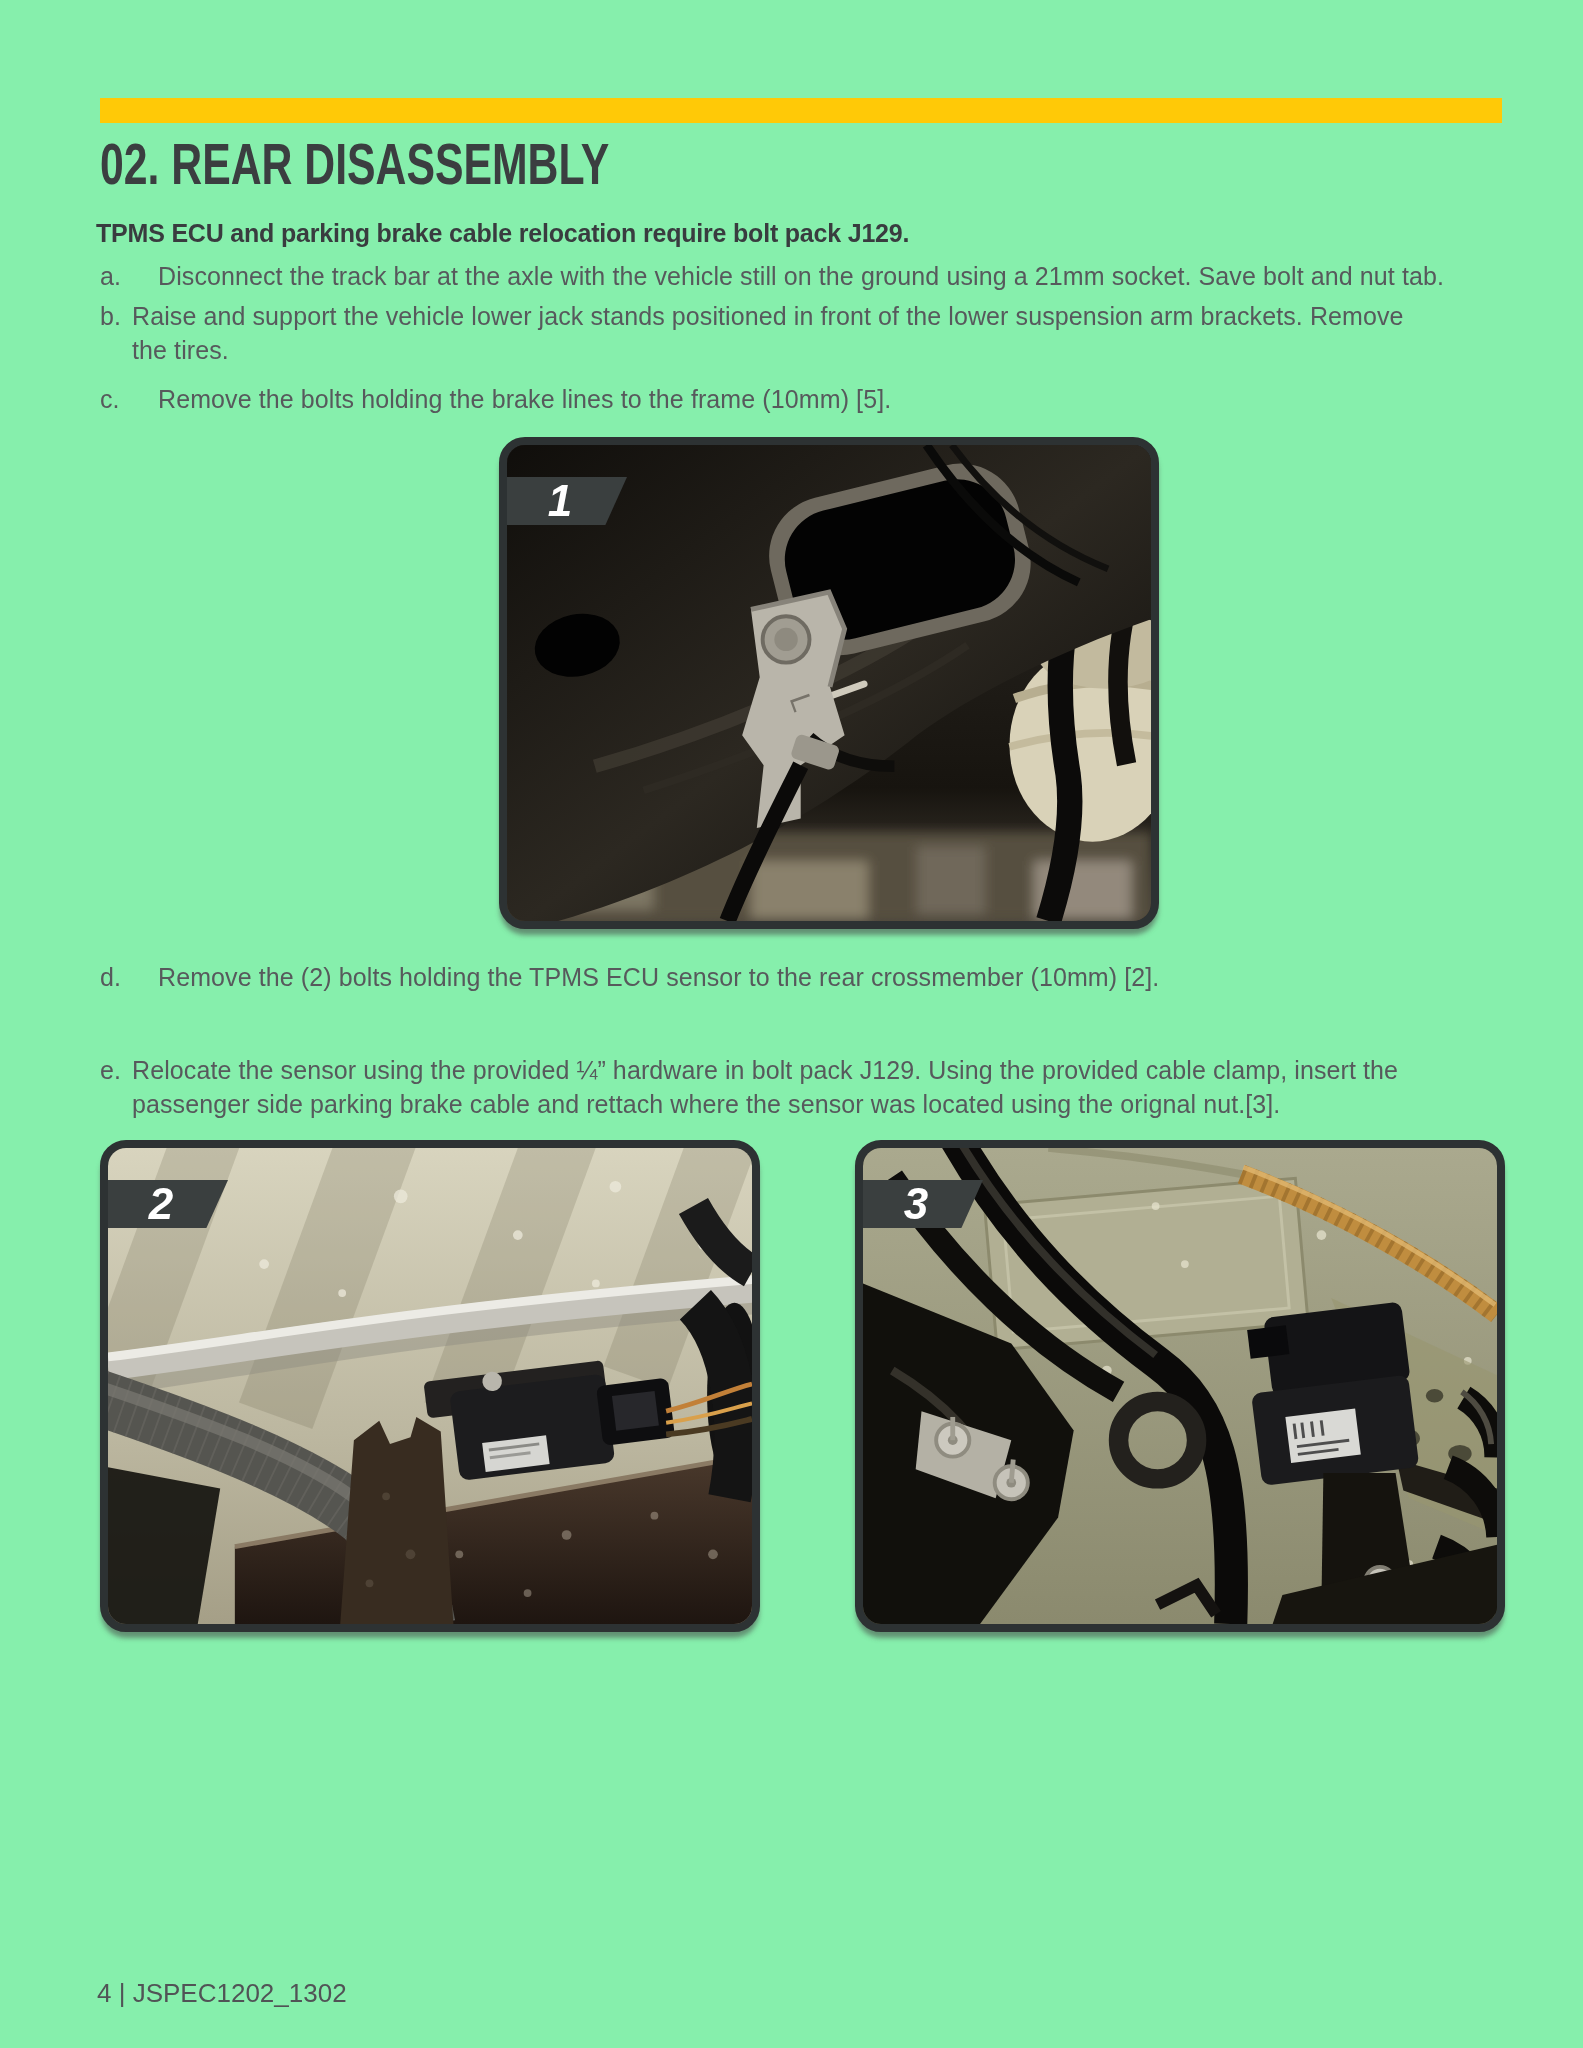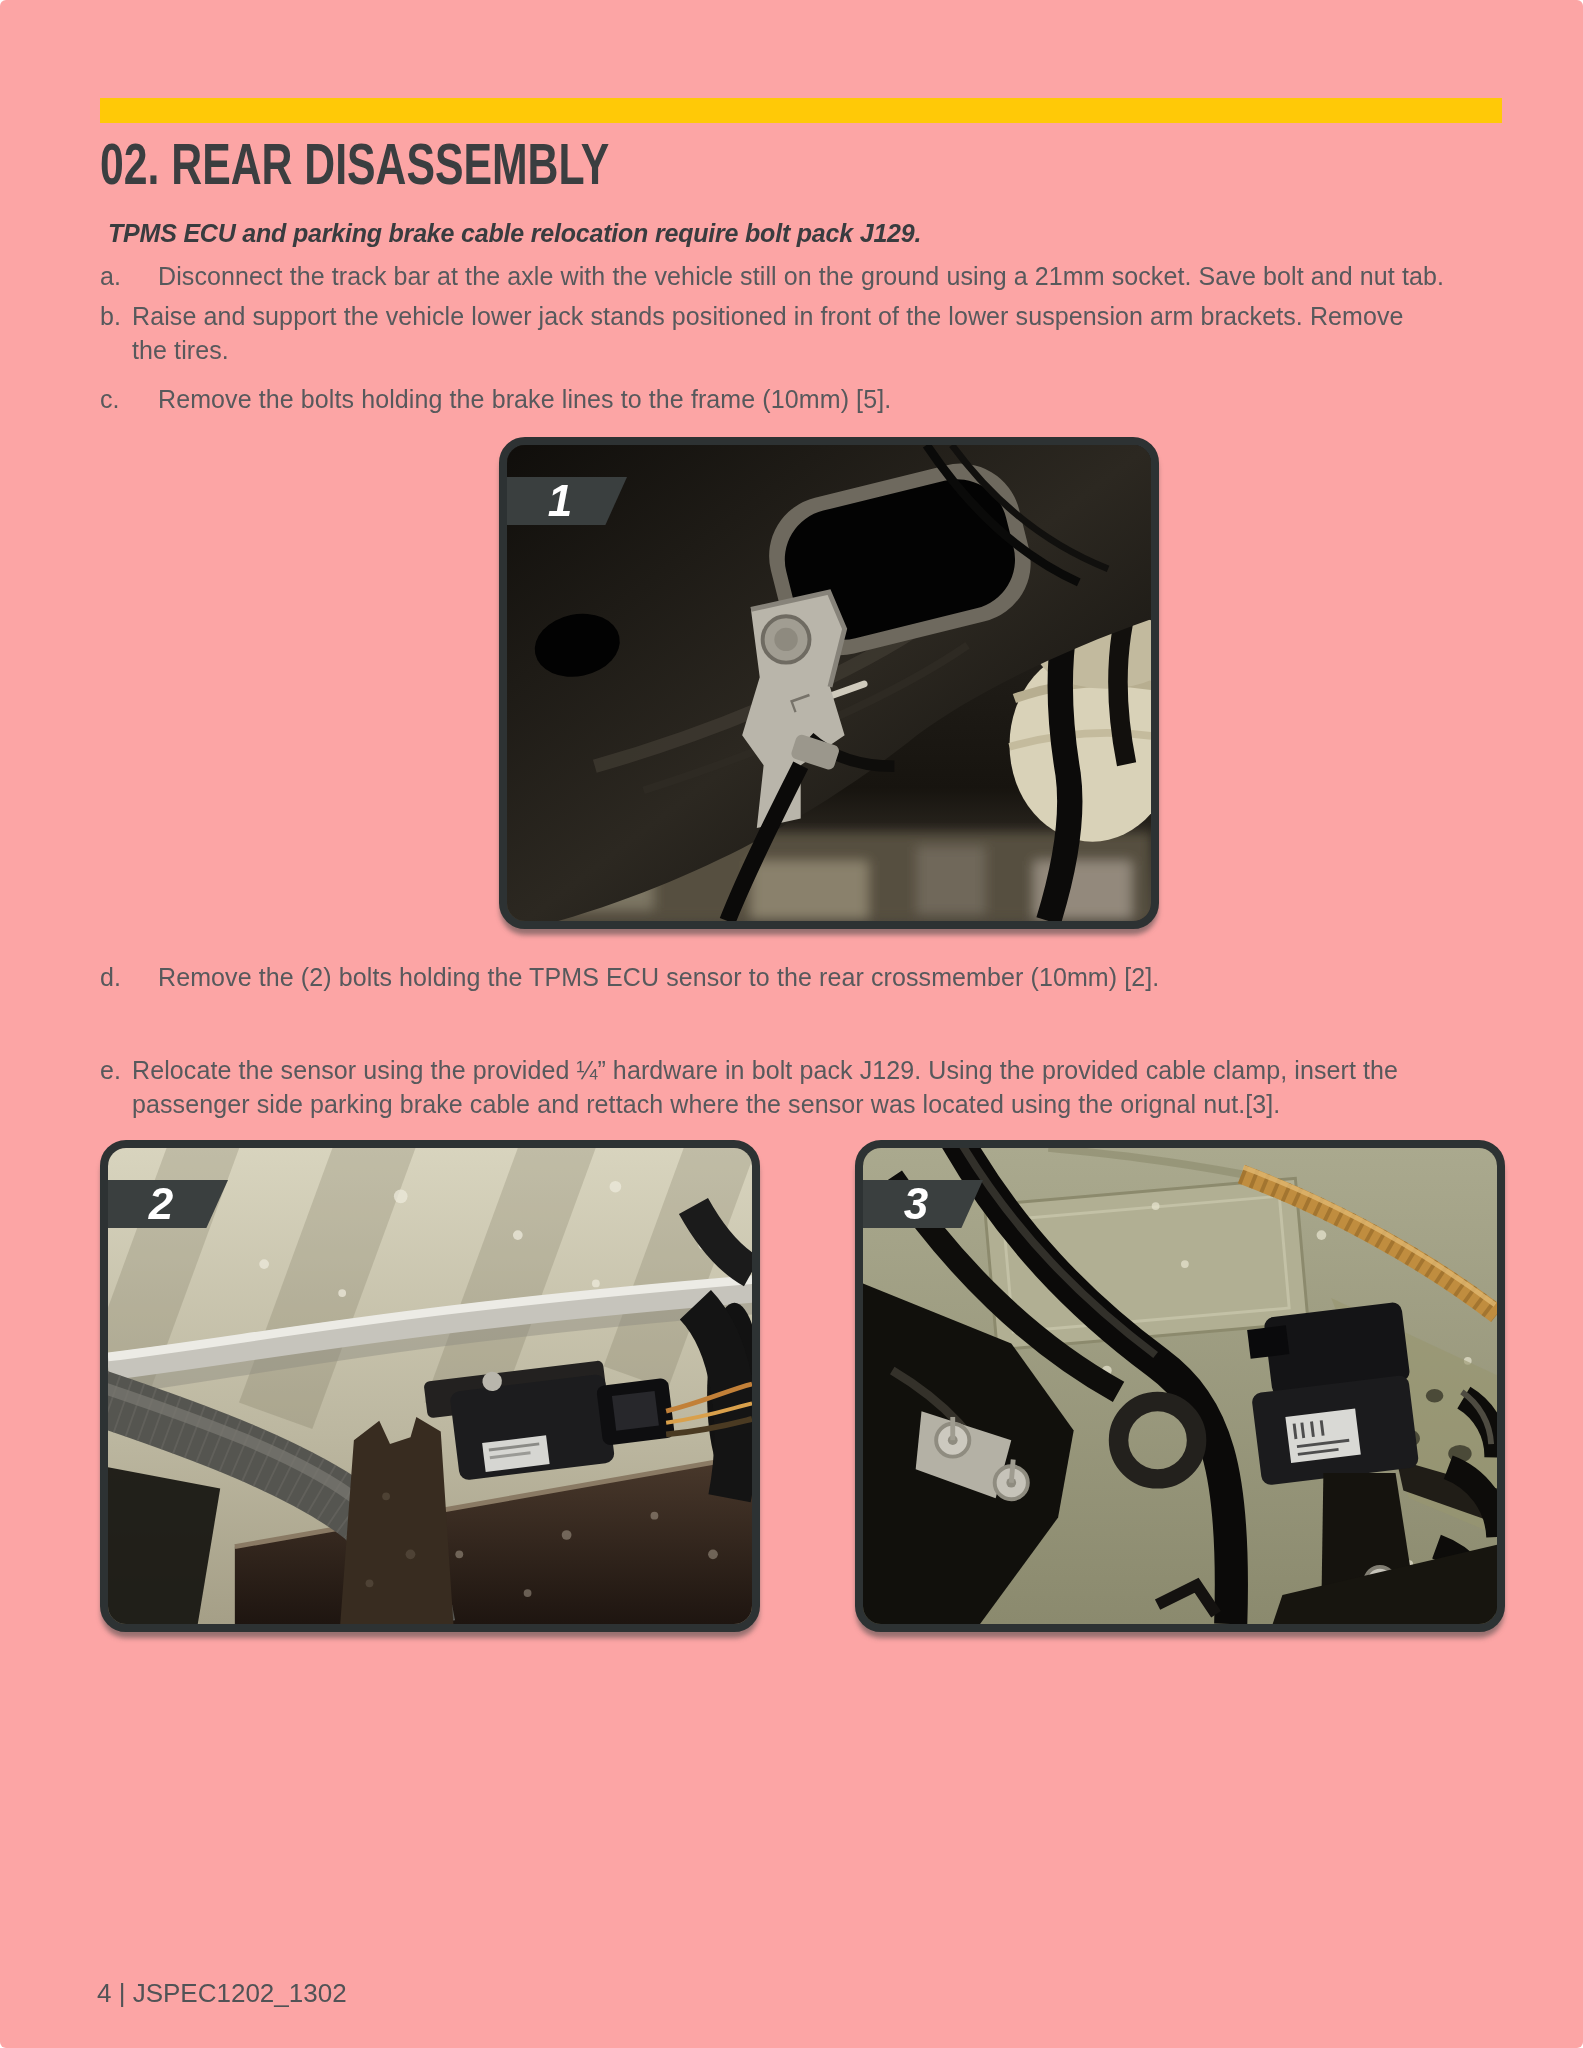--- a/index.html
+++ b/index.html
@@ -1,28 +1,28 @@
 <!DOCTYPE html>
 <html><head>
 <meta charset="utf-8">
 <style>
   html,body{margin:0;padding:0;background:#ffffff;}
   .page{
-    position:relative;width:1583px;height:2048px;background:#fca5a5;
-    font-family:"Liberation Sans", sans-serif;overflow:hidden;margin:0 auto;border-radius:6px;
+    position:relative;width:1583px;height:2048px;background:#86efac;
+    font-family:"Liberation Sans", sans-serif;overflow:hidden;margin:0 auto;
   }
   .topbar{position:absolute;left:100px;top:98px;width:1402px;height:25px;background:#FFC907;}
   .title{
     position:absolute;left:100px;top:136px;margin:0;
     font-size:57px;font-weight:700;color:#3B3E40;line-height:1.0;
     transform:scaleX(.75);transform-origin:0 50%;white-space:nowrap;letter-spacing:0px;
   }
   .boldline{
-    position:absolute;left:108px;margin:0;
-    font-size:25px;font-weight:700;font-style:italic;color:#393C3F;white-space:nowrap;letter-spacing:-0.2px;
+    position:absolute;left:96px;margin:0;
+    font-size:25px;font-weight:700;color:#393C3F;white-space:nowrap;letter-spacing:-0.2px;
   }
   .intro{top:219px;}
   .noteline{top:1004px;}
   .step{position:absolute;left:100px;display:flex;align-items:flex-start;}
   .step .marker{width:32px;flex:none;font-size:25px;color:#57595C;line-height:34px;}
   .step .text{font-size:25px;color:#57595C;line-height:34px;letter-spacing:0.1px;}
   .nowrap .text{white-space:nowrap;margin-left:26px;}
   .step-a{top:259px;}
   .step-b{top:299px;}
   .step-b .text{max-width:1310px;}

